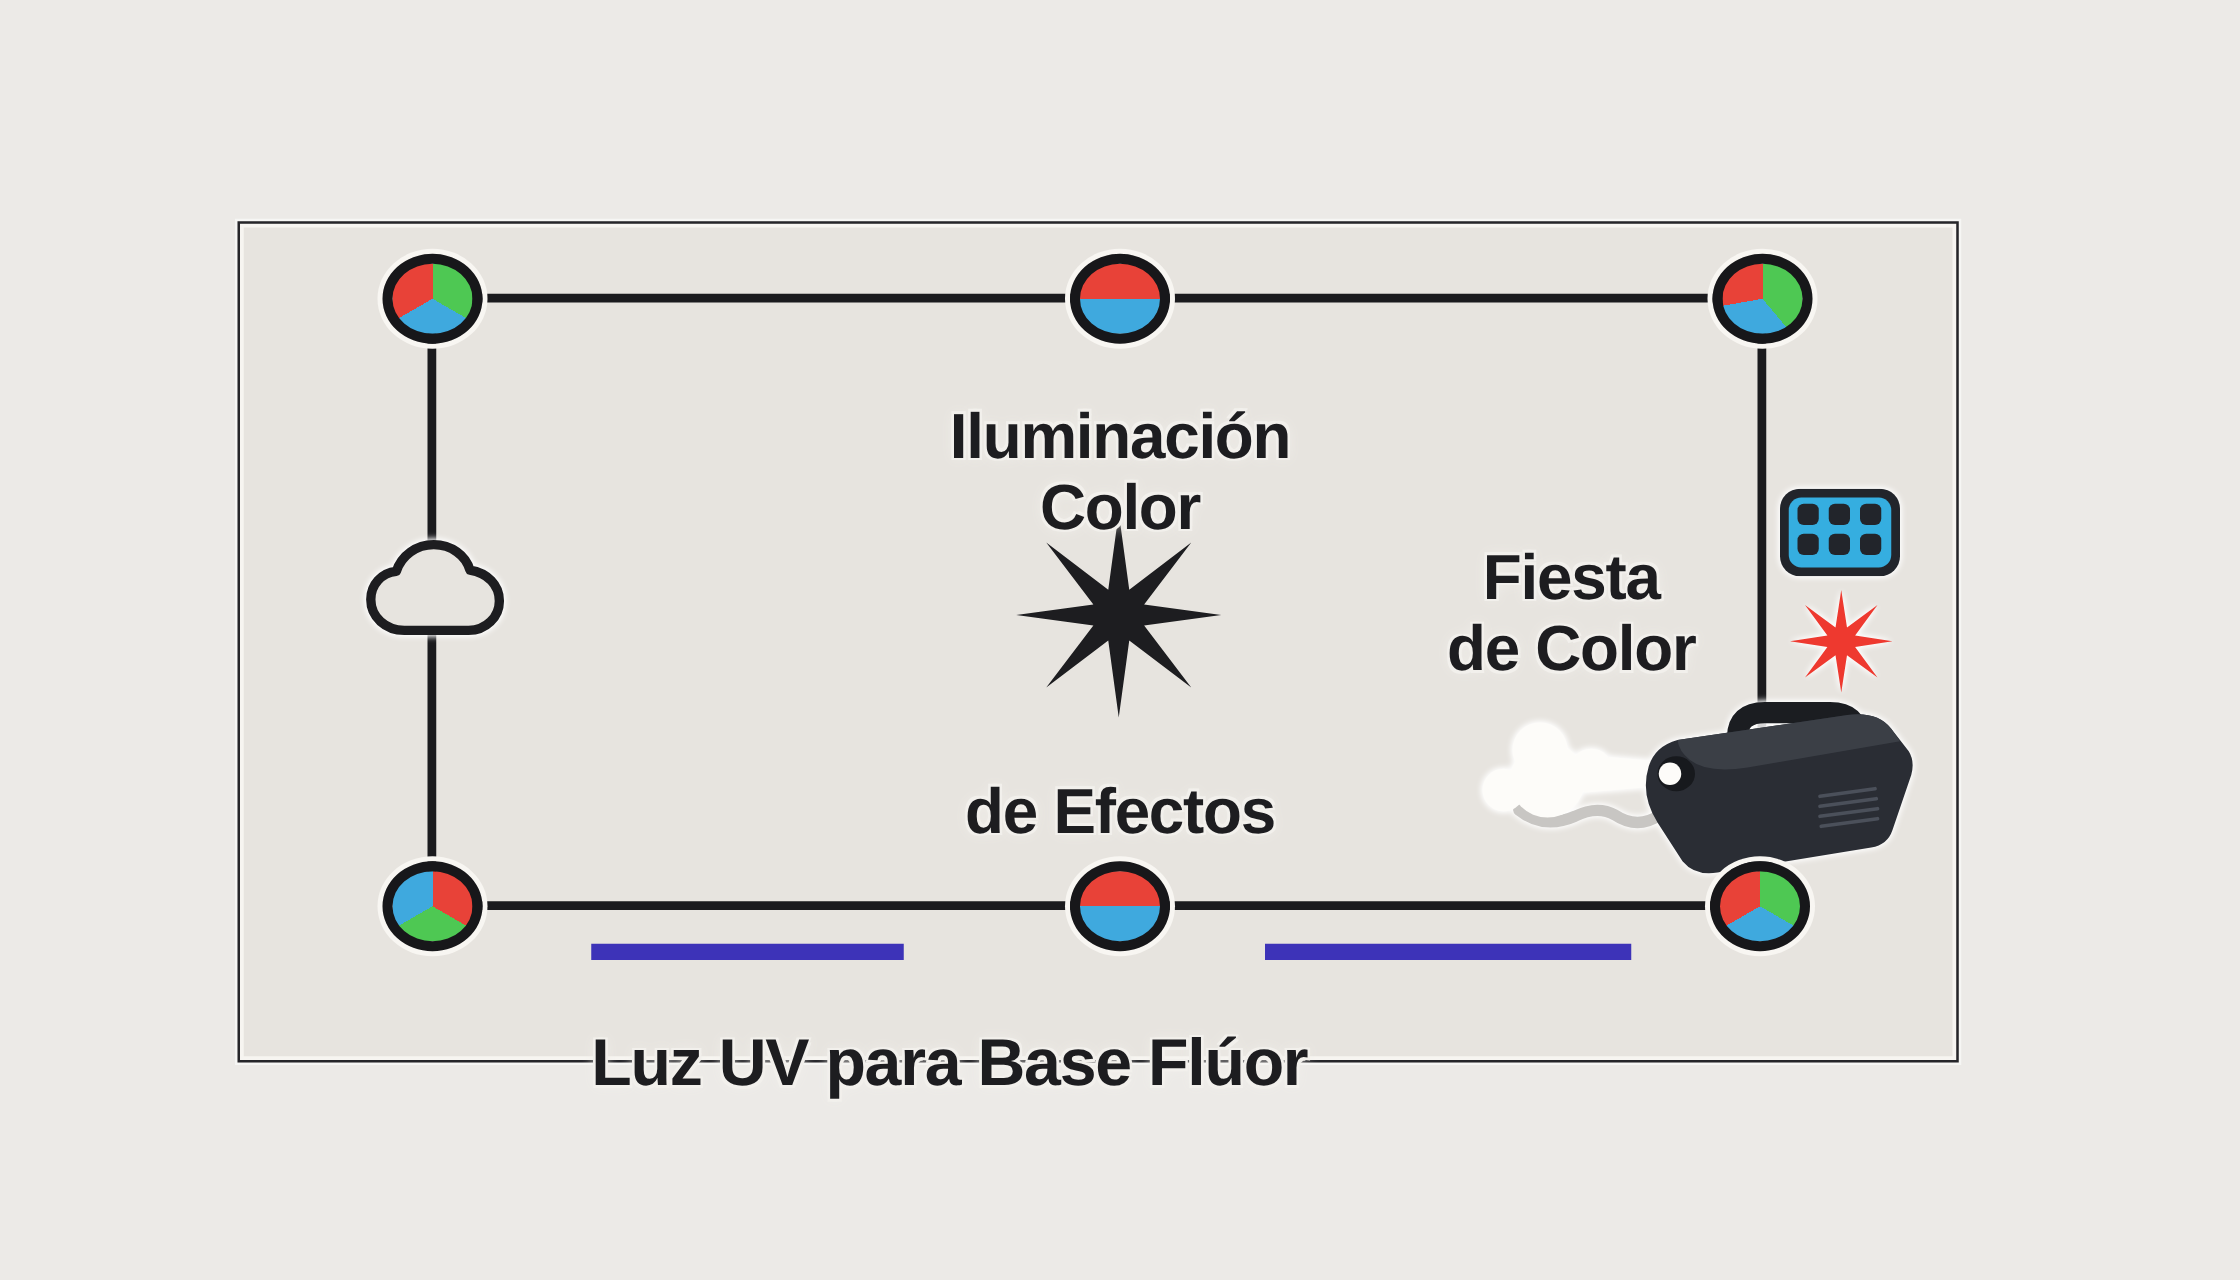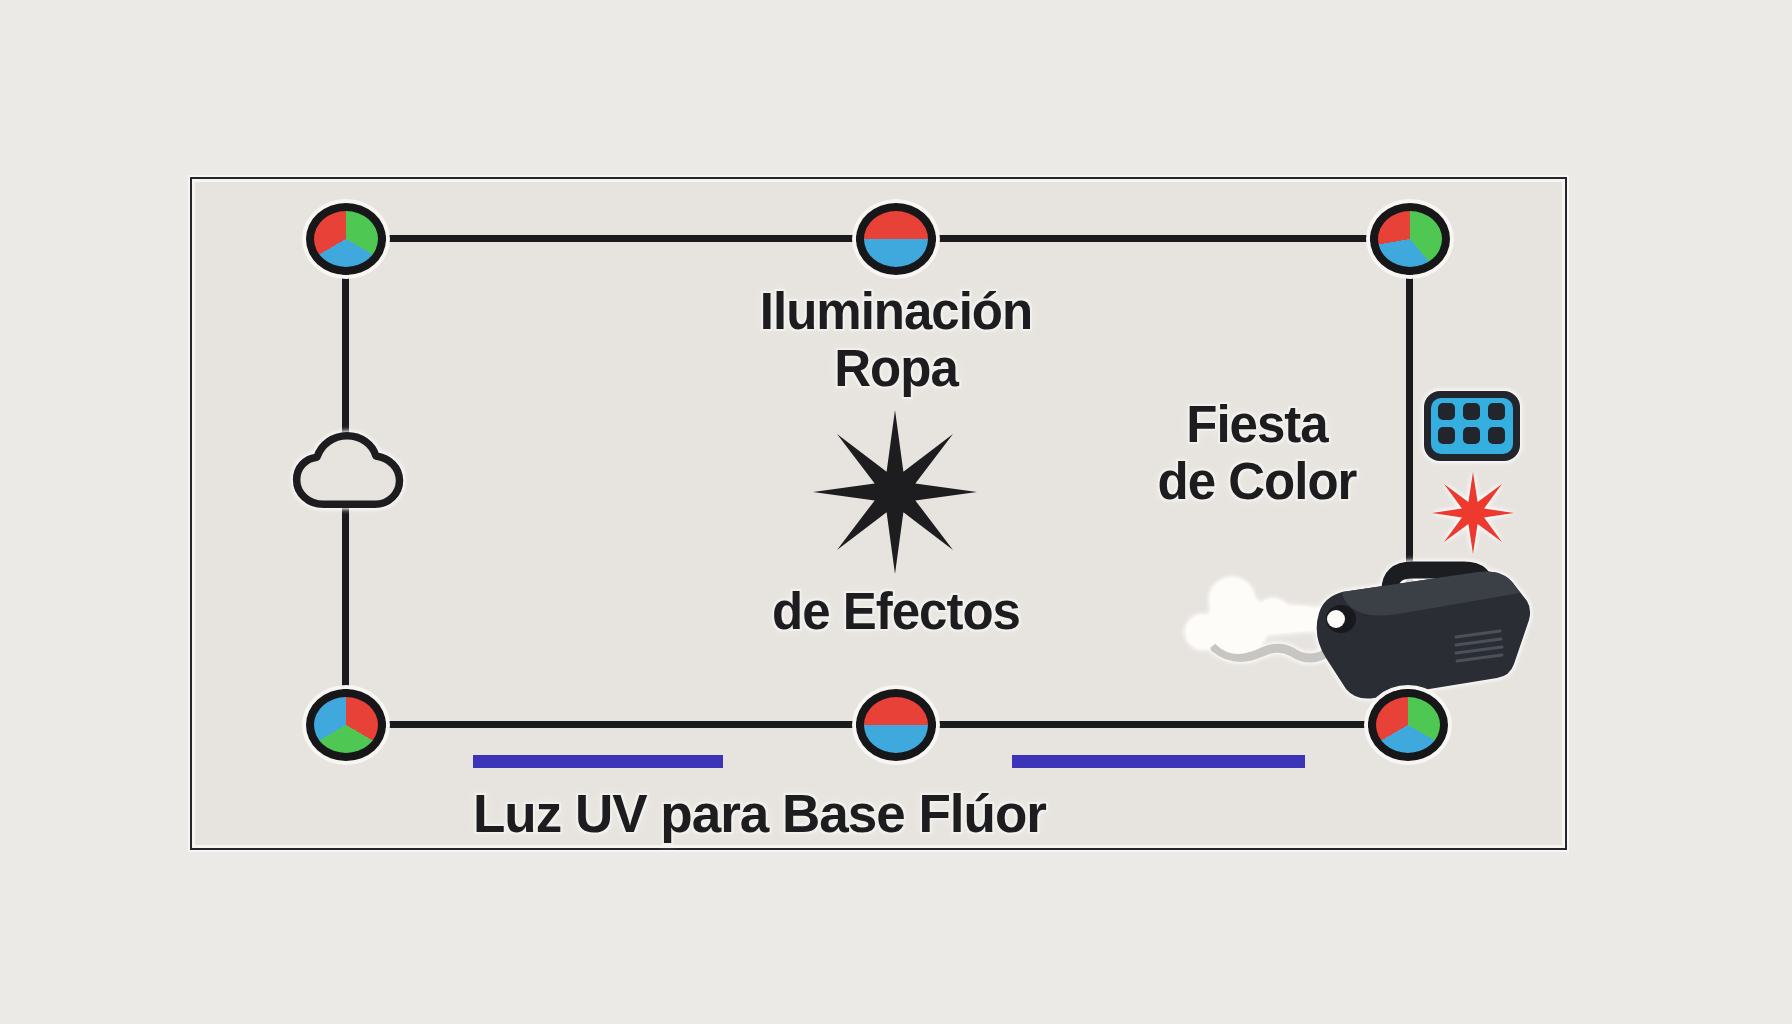--- a/index.html
+++ b/index.html
@@ -25,20 +25,21 @@
     z-index:4;
   }
   .pie-tl{background:conic-gradient(#4ec853 0deg 120deg,#3fa9de 120deg 240deg,#e84238 240deg 360deg);}
   .pie-half{background:conic-gradient(from 270deg,#e84238 0deg 180deg,#3fa9de 180deg 360deg);}
   .pie-tr{background:conic-gradient(#4ec853 0deg 140deg,#3fa9de 140deg 260deg,#e84238 260deg 360deg);}
   .pie-bl{background:conic-gradient(#e84238 0deg 120deg,#4ec853 120deg 240deg,#3fa9de 240deg 360deg);}
   .label{
     position:absolute;z-index:5;color:#1d1d20;font-weight:bold;
     font-size:51px;line-height:57px;letter-spacing:-1px;text-align:center;
     text-shadow:2px 2px 0 #f2f0ec,-2px -2px 0 #f2f0ec,2px -2px 0 #f2f0ec,-2px 2px 0 #f2f0ec,0 0 10px #f2f0ec;
+    margin-top:37px;
   }
   .icon-svg{position:absolute;z-index:3;}
   .halo{filter:drop-shadow(0 0 2.5px rgba(255,255,255,.95)) drop-shadow(0 0 2px rgba(255,255,255,.8));}
   .uvbar{position:absolute;height:13px;z-index:2;background:#3d33b8;}
 </style>
 </head>
 <body>
 
 <div class="stage">
 
@@ -106,21 +107,21 @@
 
   <div class="pienode pie-tl" style="left:306px;top:203px;"></div>
   <div class="pienode pie-half" style="left:856px;top:203px;"></div>
   <div class="pienode pie-tr" style="left:1370px;top:203px;"></div>
   <div class="pienode pie-bl" style="left:306px;top:689px;"></div>
   <div class="pienode pie-half" style="left:856px;top:689px;"></div>
   <div class="pienode pie-tl" style="left:1368px;top:689px;"></div>
 
   <div class="label" style="left:646px;top:283px;width:500px;">
     <div>Iluminación</div>
-    <div>Ropa</div>
+    <div>Color</div>
   </div>
 
   <div class="label" style="left:646px;top:583px;width:500px;">
     <div>de Efectos</div>
   </div>
 
   <div class="label" style="left:1112px;top:396px;width:290px;">
     <div>Fiesta</div>
     <div>de Color</div>
   </div>

